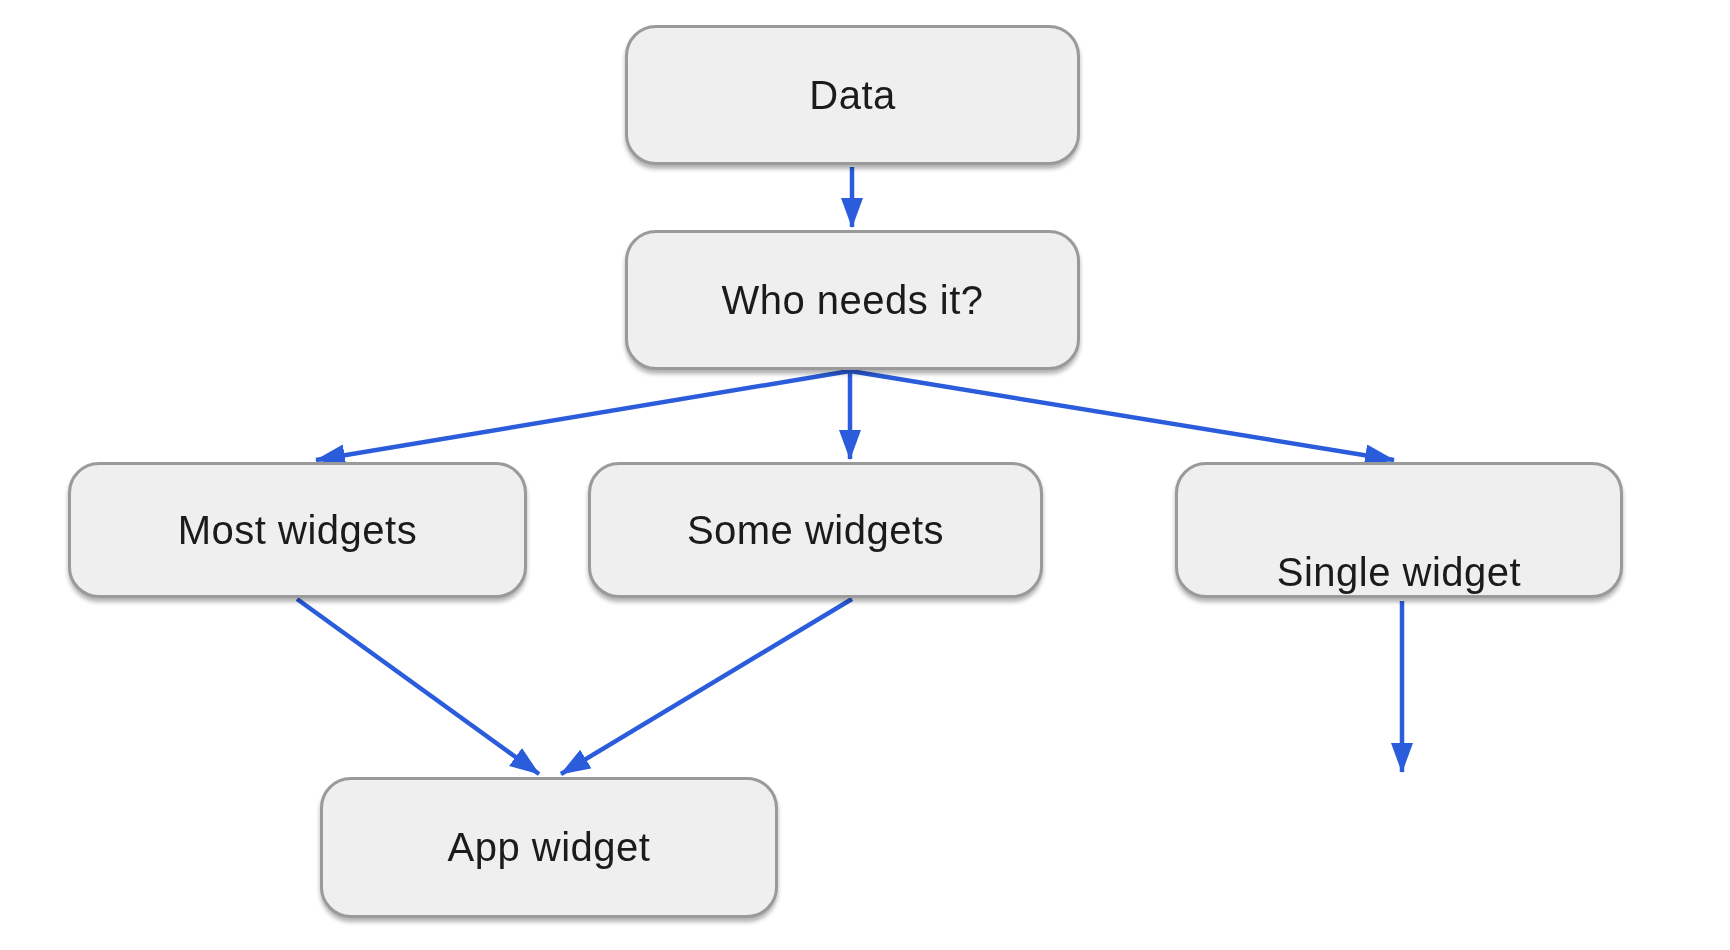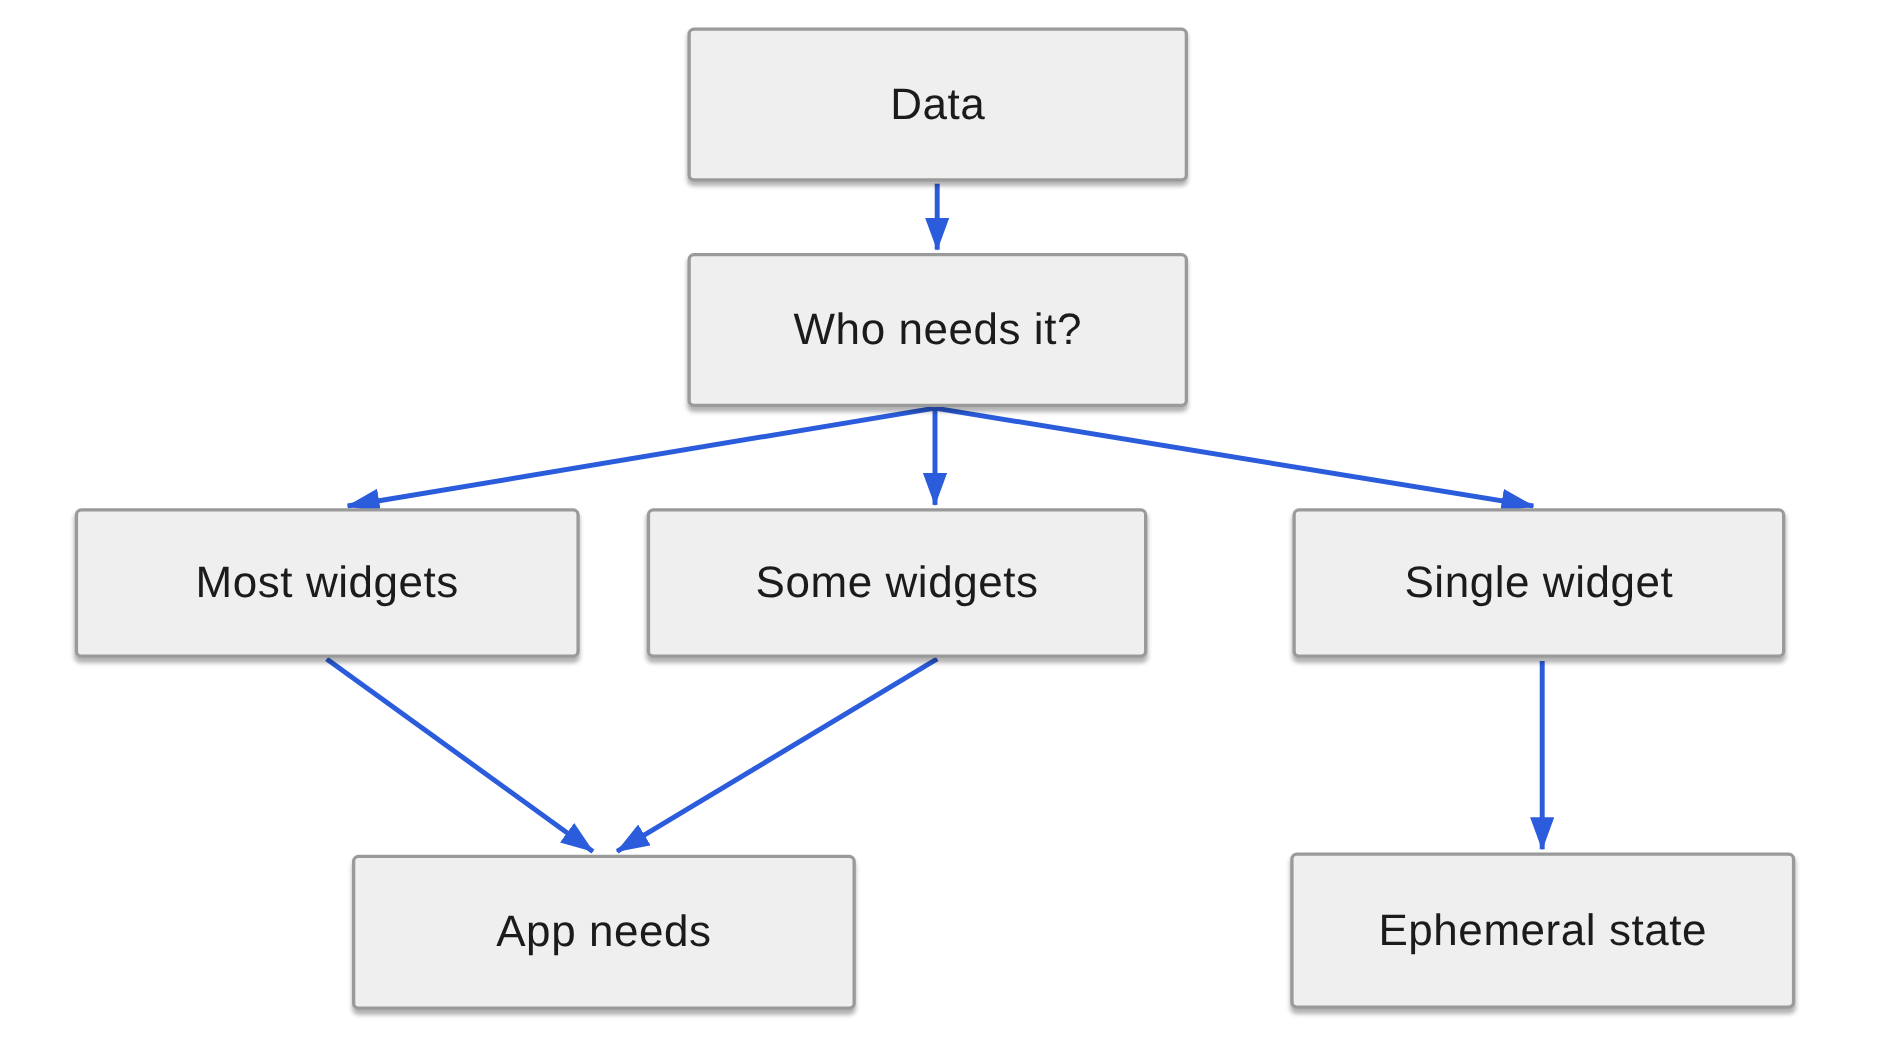--- a/index.html
+++ b/index.html
@@ -13,36 +13,36 @@
     height: 950px;
     background: #ffffff;
     font-family: "Liberation Sans", "DejaVu Sans", sans-serif;
     overflow: hidden;
   }
   .node {
     position: absolute;
     box-sizing: border-box;
     background: #efefef;
     border: 3px solid #9a9a9a;
-    border-radius: 6px;
+    border-radius: 31px;
     box-shadow: 0 4px 4px rgba(0,0,0,0.30);
     display: flex;
     align-items: center;
     justify-content: center;
     font-size: 40px;
     color: #1b1b1b;
     letter-spacing: 0.5px;
     white-space: nowrap;
   }
   
   #node-data      { left: 625px;  top: 25px;  width: 455px; height: 140px; }
   #node-who       { left: 625px;  top: 230px; width: 455px; height: 140px; text-align: right; }
   #node-most      { left: 68px;   top: 462px; width: 459px; height: 136px; }
   #node-some      { left: 588px;  top: 462px; width: 455px; height: 136px; }
-  #node-single    { left: 1175px; top: 462px; width: 448px; height: 136px; }
+  #node-single    { left: 1175px; top: 462px; width: 448px; height: 136px; align-items: flex-end; }
   #node-app       { left: 320px;  top: 777px; width: 458px; height: 141px; }
   #node-ephemeral { left: 1173px; top: 775px; width: 459px; height: 142px; }
 
   #edges {
     position: absolute;
     left: 0; top: 0;
     width: 1730px;
     height: 950px;
     pointer-events: none;
   }
@@ -86,20 +86,17 @@
 
   <div class="node" id="node-some">
     <span>Some widgets</span>
   </div>
 
   <div class="node" id="node-single">
     <span>Single widget</span>
   </div>
 
   <div class="node" id="node-app">
-    <span>App needs</span>
+    <span>App widget</span>
   </div>
 
-  <div class="node" id="node-ephemeral">
-    <span>Ephemeral state</span>
-  </div>
 
 </div>
 
 </body></html>

